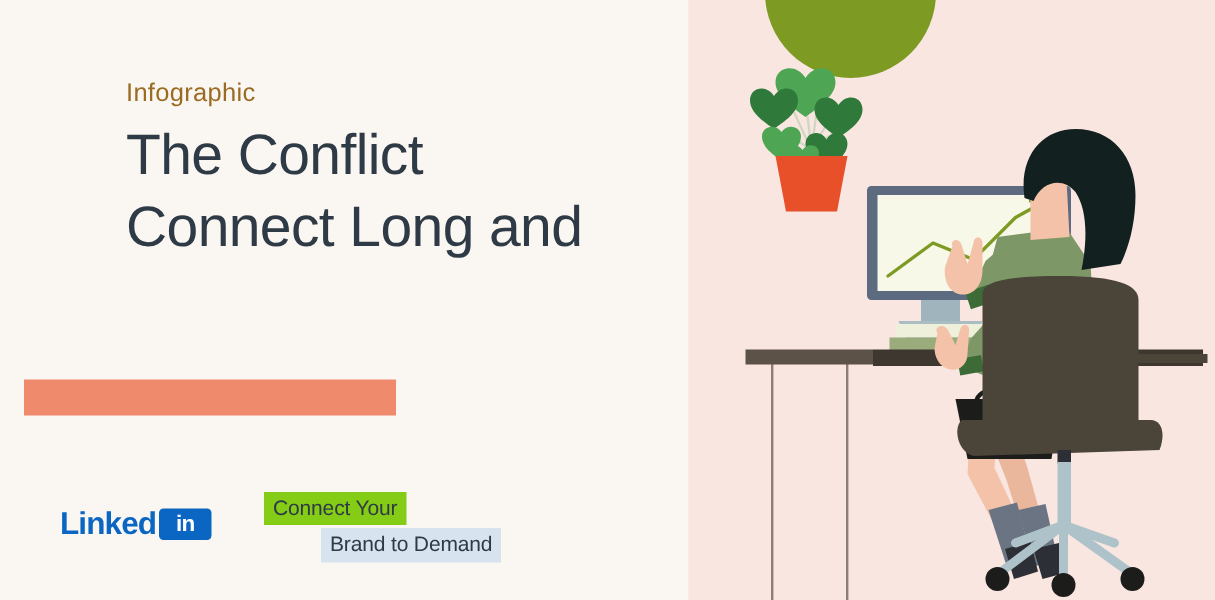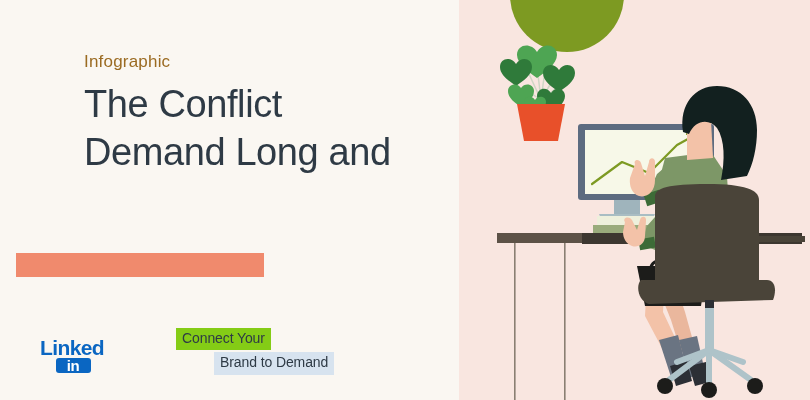--- a/index.html
+++ b/index.html
@@ -67,21 +67,20 @@
   }
 
   
   .li-logo {
     position: absolute;
     left: 24px;
     top: 337px;
     display: flex;
     align-items: center;
     height: 24px;
-    flex-direction: column;
   }
   .li-word {
     font-size: 21px;
     font-weight: bold;
     color: #0a66c2;
     letter-spacing: -0.6px;
     font-family: "Liberation Sans", sans-serif;
     line-height: 1;
   }
   .li-badge {
@@ -150,21 +149,21 @@
 <body>
 
 <div id="poster">
 
   <div class="left-panel">
 
     <div class="eyebrow">Infographic</div>
 
     <div class="headline">
       <span class="headline-line">The Conflict</span>
-      <span class="headline-line">Demand Long and</span>
+      <span class="headline-line">Connect Long and</span>
     </div>
 
     <div class="accent-bar"></div>
 
     <div class="li-logo">
       <span class="li-word">Linked</span>
       <span class="li-badge">
         <span class="li-badge-text">in</span>
       </span>
     </div>

